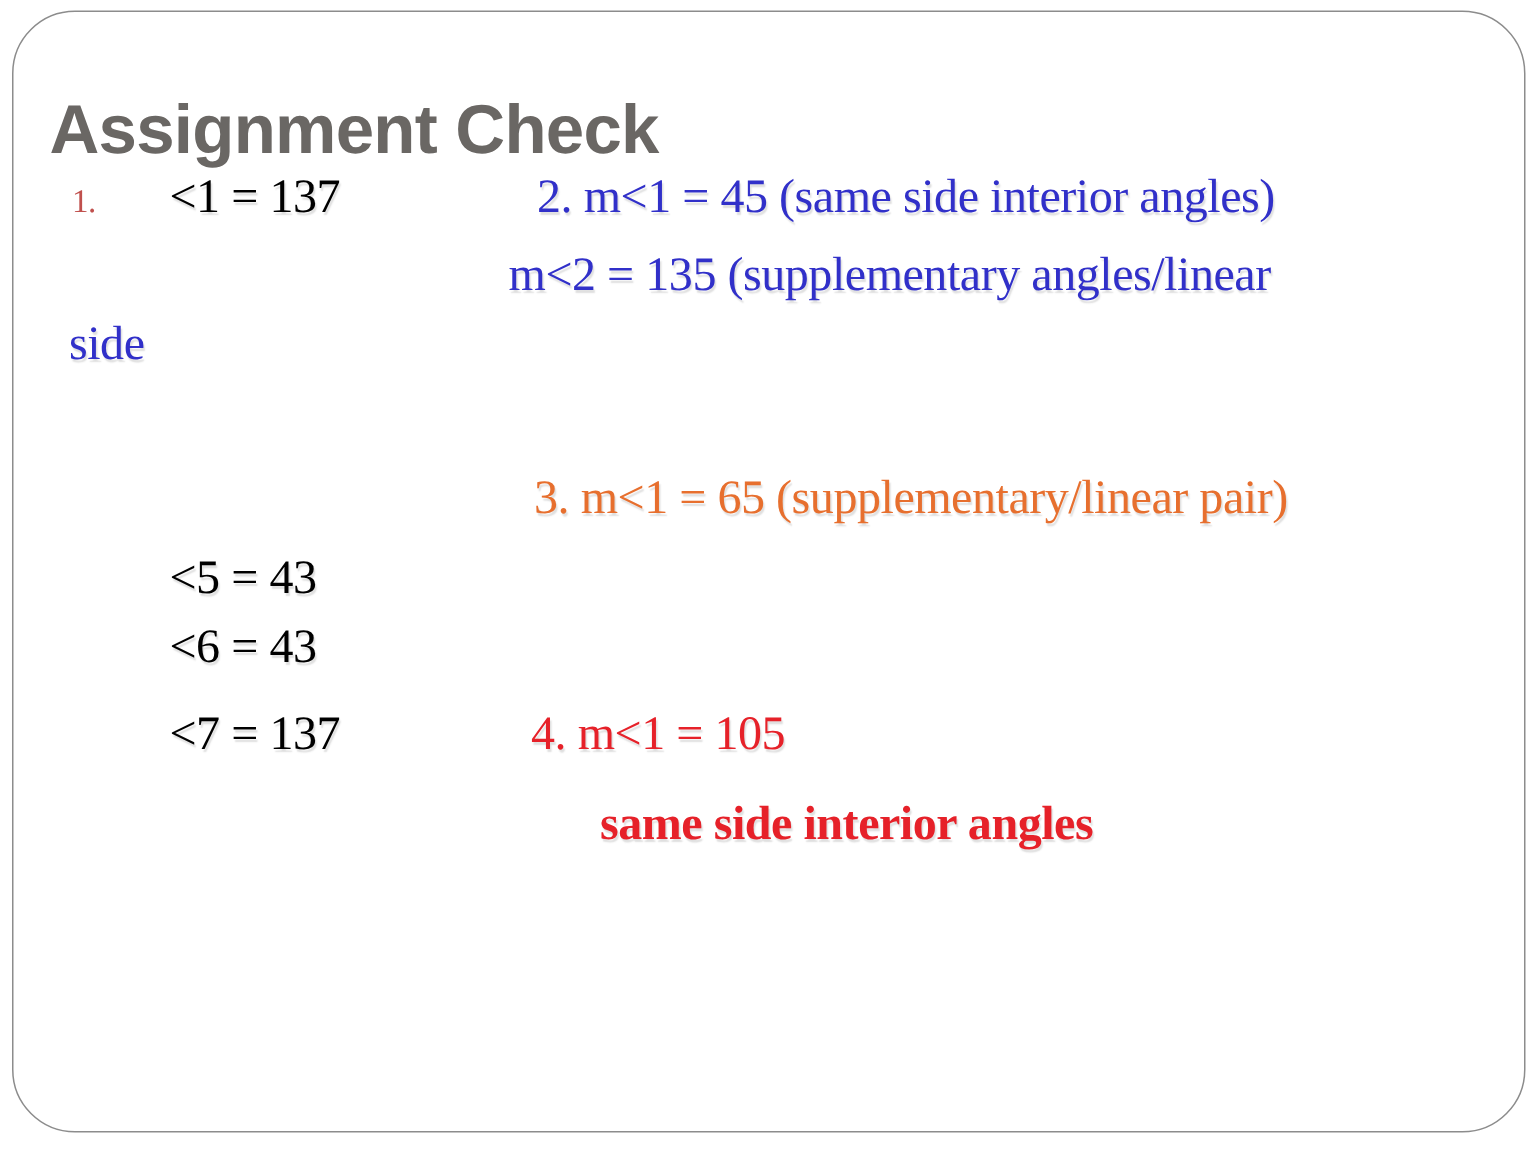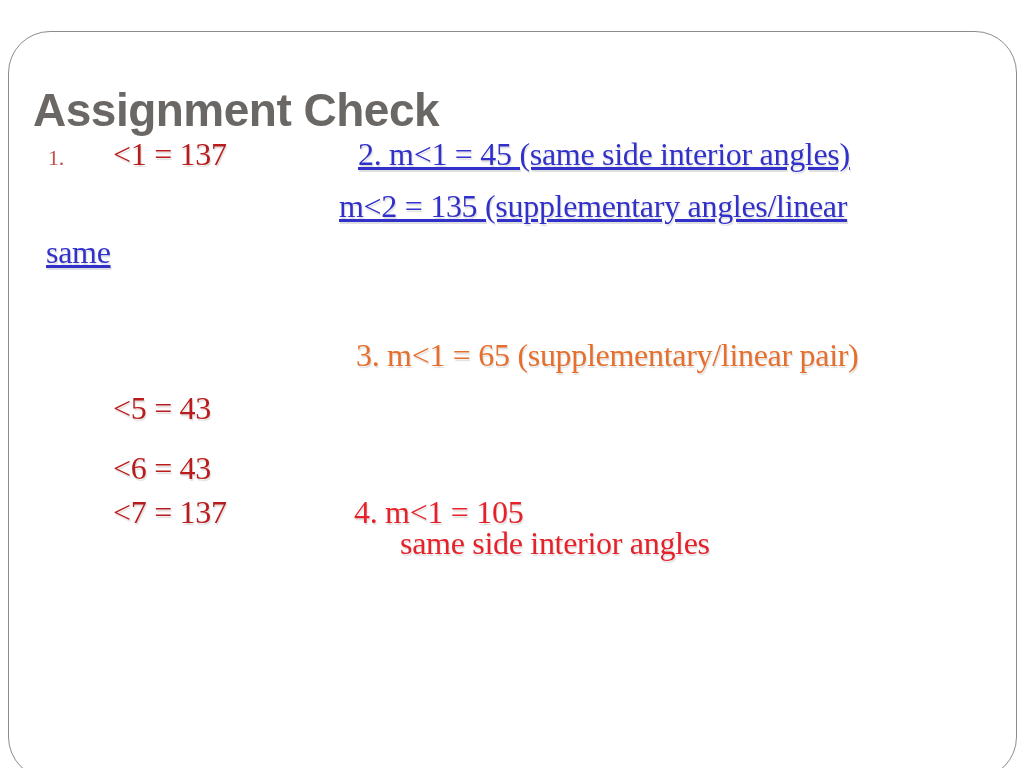--- a/index.html
+++ b/index.html
@@ -10,21 +10,20 @@
     background: #ffffff;
     overflow: hidden;
     position: relative;
   }
   .stage {
     position: absolute;
     left: 0; top: 0;
     width: 1024px;
     height: 624px;
     font-family: "Liberation Serif", "DejaVu Serif", serif;
-    margin-top: 24px;
   }
   .slide-frame {
     position: absolute;
     left: 8px;
     top: 7px;
     width: 1009px;
     height: 748px;
     border: 1px solid #8c8c8c;
     border-radius: 42px;
     background: #ffffff;
@@ -48,39 +47,39 @@
     height: 44px;
     font-size: 32px;
     letter-spacing: -0.3px;
     white-space: nowrap;
   }
   .seg {
     position: absolute;
     top: 0;
     text-shadow: 1px 2px 1px rgba(80,80,80,0.18);
   }
-  .c-green  { color: #b91c1c; }
-  .c-blue   { color: #3130c9; text-decoration: underline; }
+  .c-green  { color: #000000; }
+  .c-blue   { color: #3130c9; }
   .c-orange { color: #e76f2e; }
   .c-red    { color: #e62129; }
   .c-num {
     color: #c0504d;
     font-size: 22px;
     top: 9px;
     text-shadow: none;
   }
   .r1 { top: 112px; }
   .r2 { top: 164px; }
   .r3 { top: 210px; }
   .r4 { top: 261px; }
   .r5 { top: 313px; }
   .r6 { top: 366px; }
-  .r7 { top: 426px; }
+  .r7 { top: 412px; }
   .r8 { top: 470px; text-align: right; }
-  .r9 { top: 501px; }
+  .r9 { top: 530px; font-weight: bold; }
 </style>
 </head>
 <body>
 
 <div class="stage">
 
   <div class="slide-frame"></div>
 
   <h1 class="slide-title">Assignment Check</h1>
 
@@ -88,21 +87,21 @@
     <span class="seg c-num" style="left:48px">1.</span>
     <span class="seg c-green" style="left:113px">&lt;1 = 137</span>
     <span class="seg c-blue" style="left:358px">2.  m&lt;1 = 45 (same side interior angles)</span>
   </div>
 
   <div class="row r2">
     <span class="seg c-blue" style="left:339px">m&lt;2 = 135 (supplementary angles/linear</span>
   </div>
 
   <div class="row r3">
-    <span class="seg c-blue" style="left:46px">same</span>
+    <span class="seg c-blue" style="left:46px">side</span>
   </div>
 
 
   <div class="row r5">
     <span class="seg c-orange" style="left:356px">3.  m&lt;1 = 65 (supplementary/linear pair)</span>
   </div>
 
   <div class="row r6">
     <span class="seg c-green" style="left:113px">&lt;5 = 43</span>
   </div>

